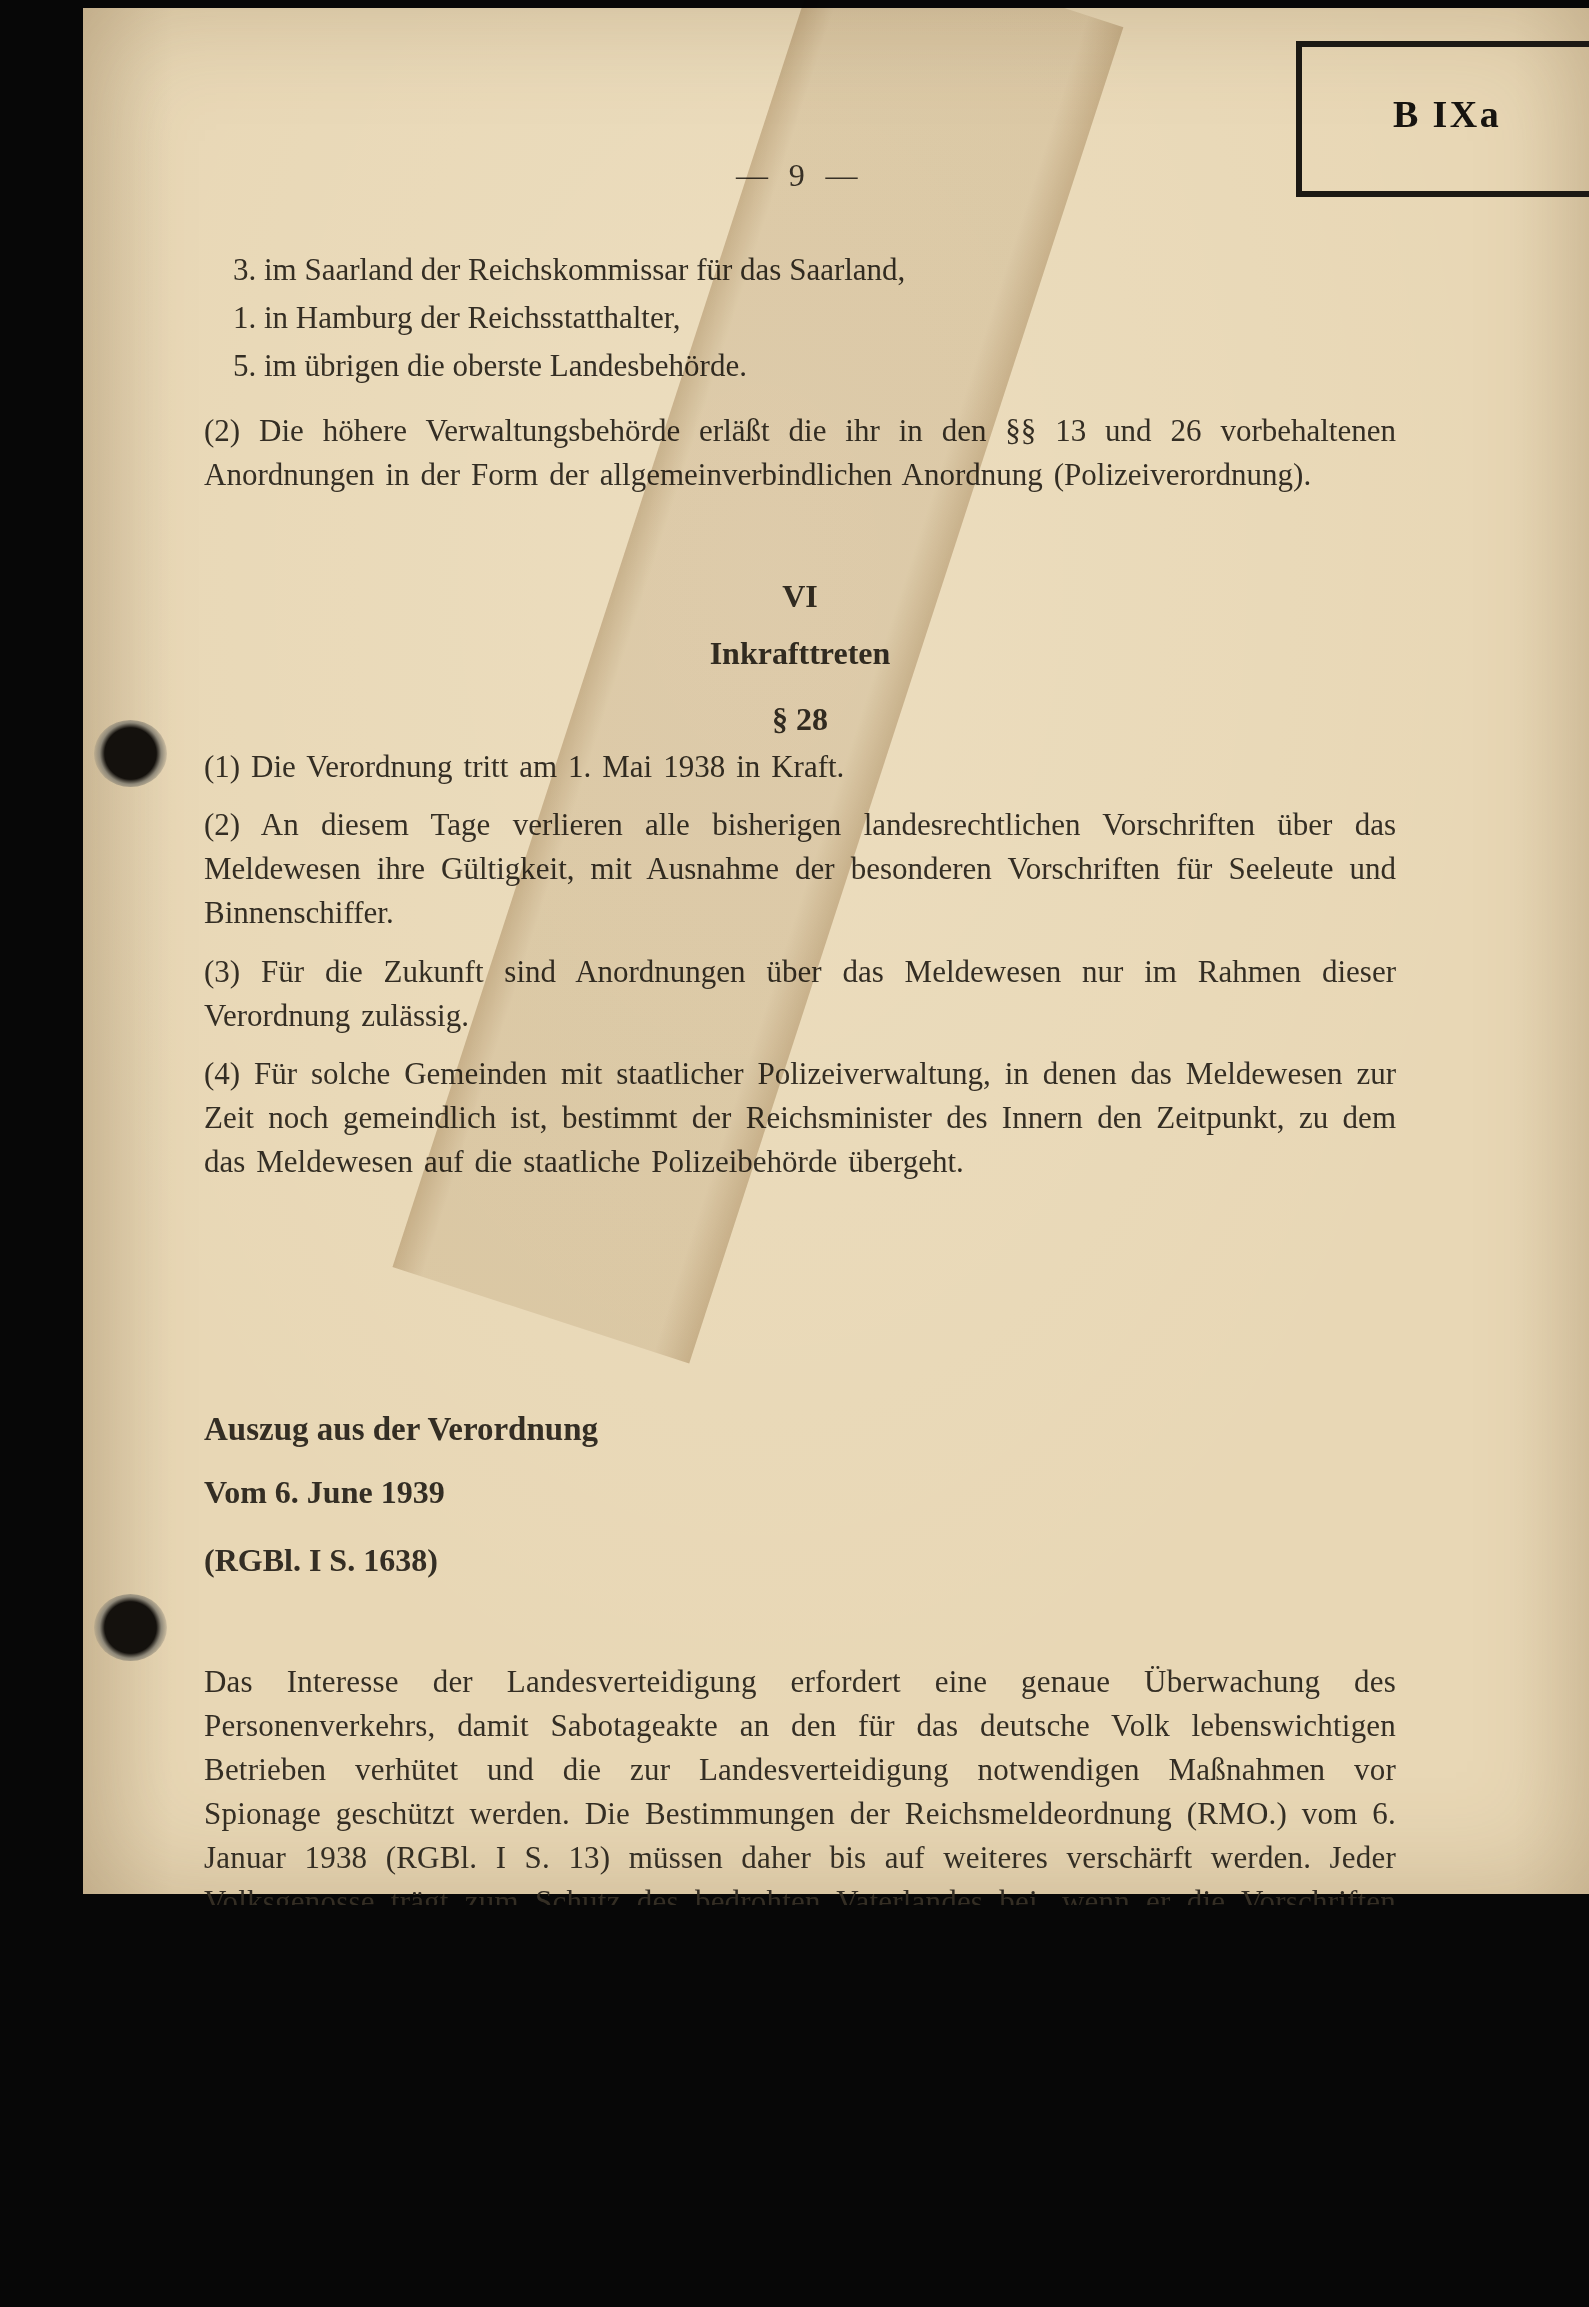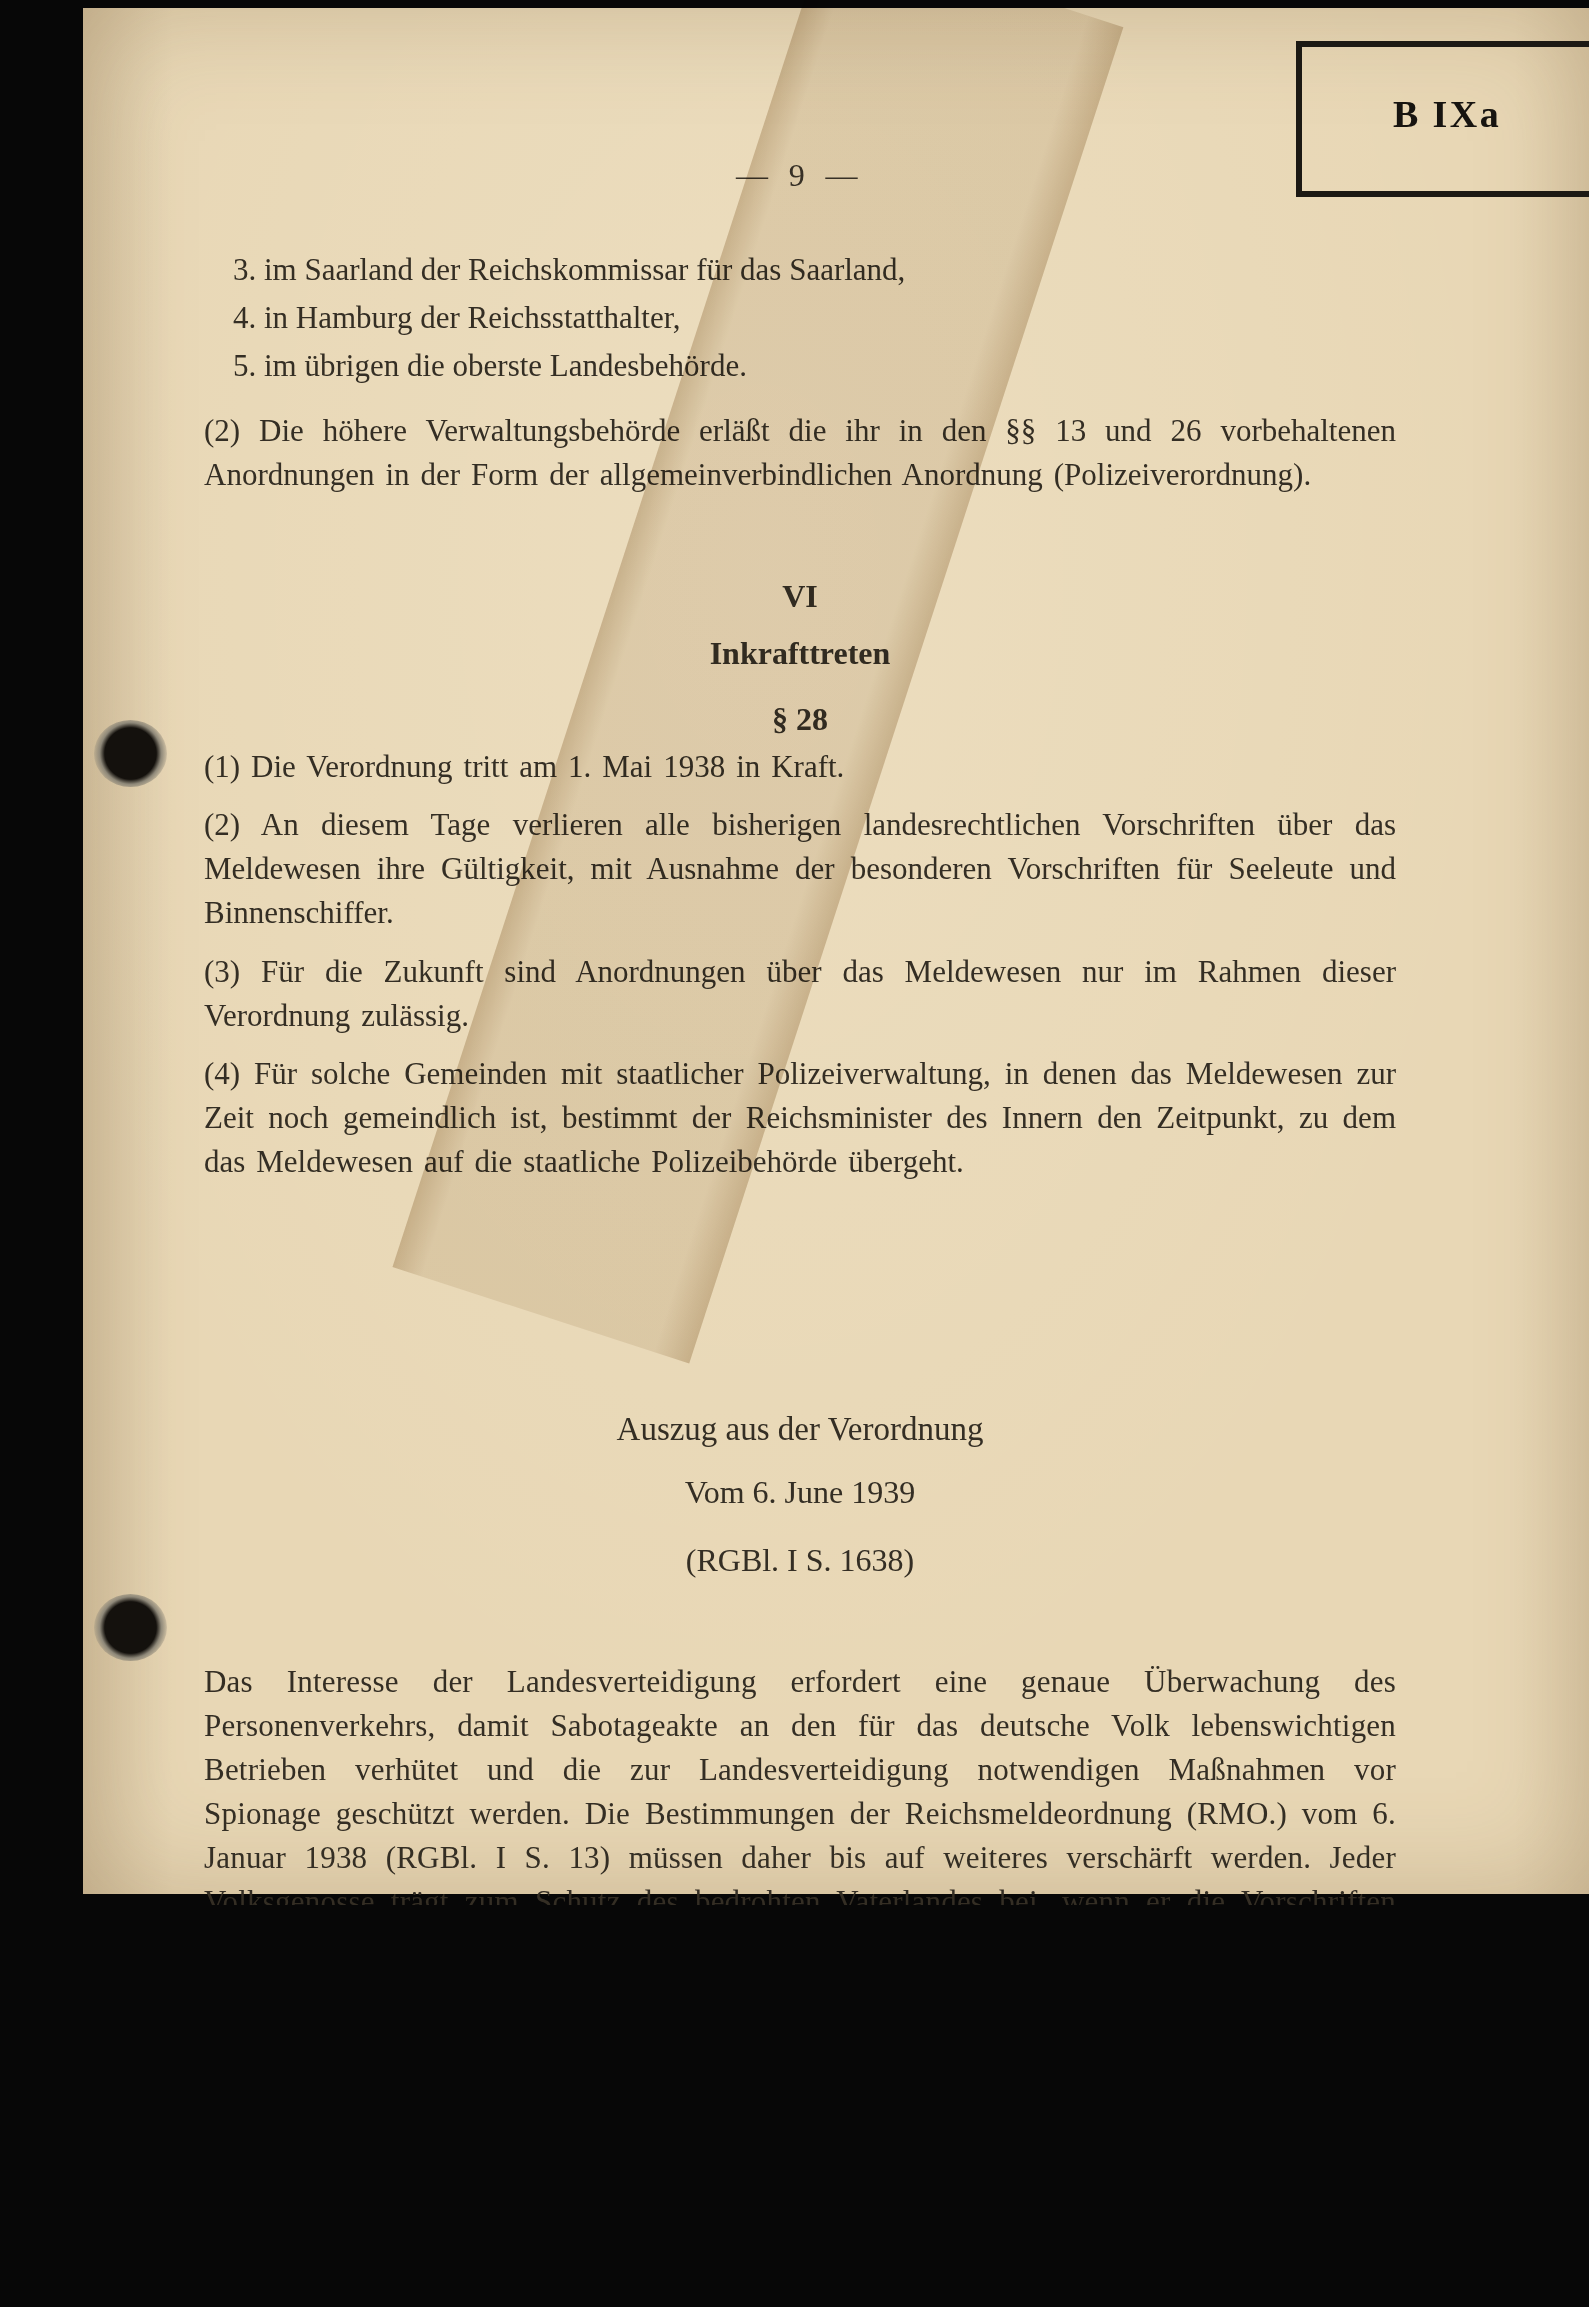--- a/index.html
+++ b/index.html
@@ -111,21 +111,21 @@
   .vi-head .vi-title { font-size: 32px; margin-top: 12.7px; }
   .vi-head .vi-sign { font-size: 32px; margin-top: 22px; }
 
   .vi-items { top: 737px; }
   .vi-items .vi-item {
     text-align: justify;
     word-spacing: 3.2px;
     margin-bottom: 14.3px;
   }
 
-  .excerpt-head { top: 1399px; text-align: center; font-weight: normal; }
+  .excerpt-head { top: 1399px; text-align: left; font-weight: bold; }
   .excerpt-head .ex-title-1 { font-size: 33px; line-height: 45px; }
   .excerpt-head .ex-title-2 { font-size: 33px; line-height: 45px; margin-top: 4.8px; }
   .excerpt-head .ex-date { font-size: 32px; margin-top: 17.5px; }
   .excerpt-head .ex-ref { font-size: 32px; margin-top: 24px; }
 
   .excerpt-body {
     top: 1652px;
     text-align: justify;
     word-spacing: 4.8px;
     letter-spacing: 0.2px;
@@ -138,21 +138,21 @@
   <div class="paper">
 
     <div class="tab-box">
       <span class="tab-label">B IXa</span>
     </div>
 
     <div class="page-number">— 9 —</div>
 
     <div class="content top-list">
       <div>3. im Saarland der Reichskommissar für das Saarland,</div>
-      <div>4. in Hamburg der Reichsstatthalter,</div>
+      <div>1. in Hamburg der Reichsstatthalter,</div>
       <div>5. im übrigen die oberste Landesbehörde.</div>
     </div>
 
     <div class="content para-2">(2) Die höhere Verwaltungsbehörde erläßt die ihr in den §§ 13 und 26 vorbehaltenen Anordnungen in der Form der allgemeinverbindlichen Anordnung (Polizeiverordnung).</div>
 
     <div class="content vi-head">
       <div class="vi-number">VI</div>
       <div class="vi-title">Inkrafttreten</div>
       <div class="vi-sign">§ 28</div>
     </div>

